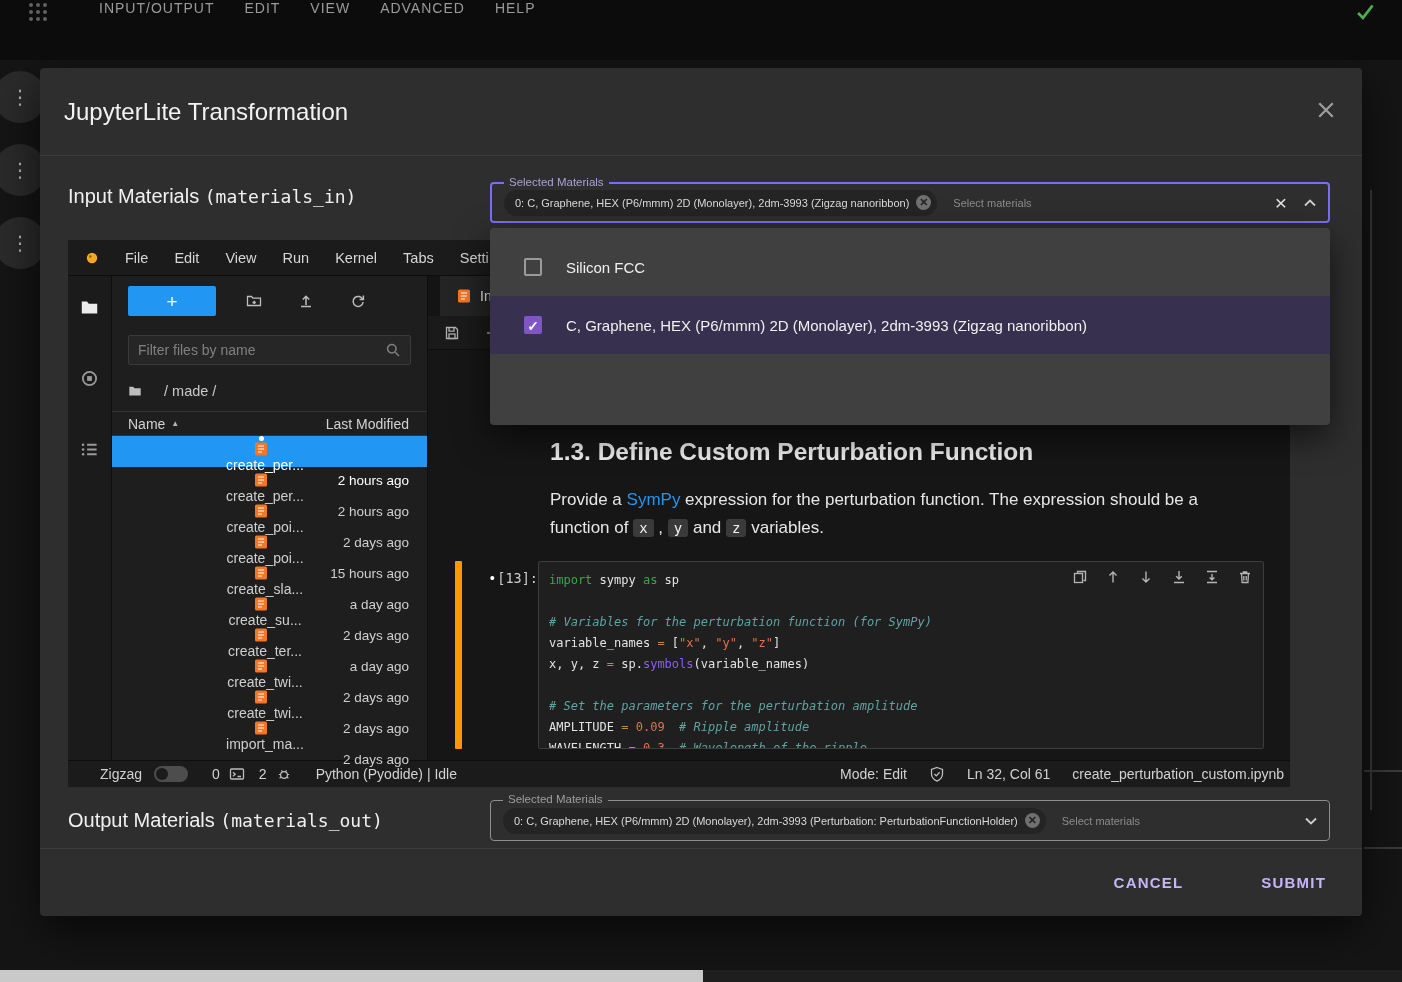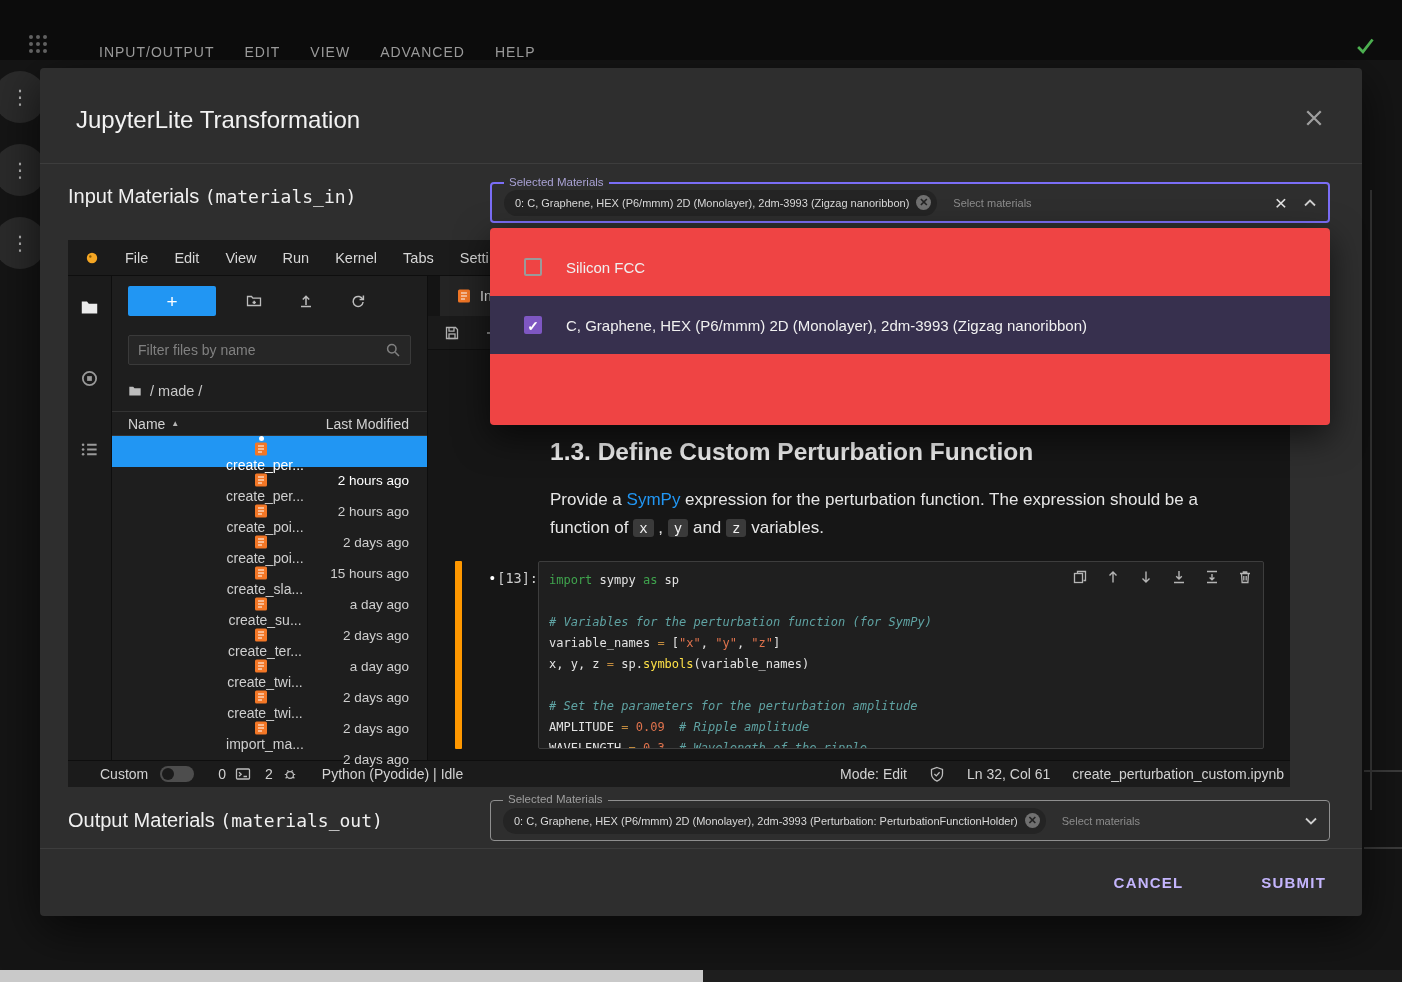--- a/index.html
+++ b/index.html
@@ -5,40 +5,40 @@
   html,body{margin:0;padding:0;background:#101010;}
   *{box-sizing:border-box;}
   .screen{position:relative;width:1402px;height:982px;overflow:hidden;background:#151515;
     font-family:"Liberation Sans",sans-serif;-webkit-font-smoothing:antialiased;}
   .grow{flex:1;}
   .i16{width:16px;height:16px;display:block;}
   .i14{width:14px;height:14px;display:block;}
 
   
   .topbar{position:absolute;top:0;left:0;width:1402px;height:60px;background:#0c0c0c;
-    display:flex;align-items:flex-end;padding:0 26px;z-index:7;}
+    display:flex;align-items:flex-start;padding:0 26px;z-index:7;}
   .tb-logo{margin-right:34px;opacity:.8;}
   .tb-menu{display:flex;}
   .tb-item{color:#9a9a9a;font-size:14px;letter-spacing:1px;padding:0 15px;cursor:default;}
   .tb-check{margin-left:auto;}
 
   
   .bg-btn{position:absolute;left:-6px;width:52px;height:52px;border-radius:50%;background:#2b2b2b;
     color:#b5b5b5;display:flex;align-items:center;justify-content:center;font-size:20px;z-index:1;}
   .bg-vline{position:absolute;left:1370px;top:190px;width:2px;height:620px;background:#3c3c3c;z-index:1;}
   .bg-hline1{position:absolute;left:1364px;top:770px;width:38px;height:2px;background:#3c3c3c;z-index:1;}
   .bg-hline2{position:absolute;left:1364px;top:847px;width:38px;height:2px;background:#3c3c3c;z-index:1;}
   .hscroll{position:absolute;left:0;top:970px;width:1402px;height:12px;background:#1e1e1e;z-index:8;}
   .hthumb{position:absolute;left:0;top:0;width:703px;height:12px;background:#c9c9c9;}
 
   
   .modal{position:absolute;left:40px;top:68px;width:1322px;height:848px;background:#2e2e2e;
     border-radius:4px;box-shadow:0 14px 48px rgba(0,0,0,.65);z-index:5;}
-  .modal-header{position:absolute;top:8px;left:0;right:0;height:88px;display:flex;align-items:center;
-    padding:0 36px;border-bottom:1px solid #3d3d3d;}
+  .modal-header{position:absolute;top:0;left:0;right:0;height:88px;display:flex;align-items:center;
+    padding:0 24px;border-bottom:1px solid #3d3d3d;}
   .modal-header h1{margin:0;font-size:24px;font-weight:500;color:#f2f2f2;}
   .mclose{margin-left:auto;color:#9e9e9e;cursor:pointer;}
   .sec-label{position:absolute;left:28px;font-size:20px;color:#f0f0f0;line-height:28px;}
   .sec-label code{font-family:"DejaVu Sans Mono",monospace;font-size:18px;}
   .modal-footer{position:absolute;left:0;right:0;top:780px;height:68px;border-top:1px solid #3d3d3d;
     display:flex;align-items:center;justify-content:flex-end;gap:56px;padding-right:30px;}
   .modal-footer button{background:none;border:none;color:#c4b5fd;font-size:15px;font-weight:600;
     letter-spacing:1.2px;font-family:"Liberation Sans",sans-serif;cursor:pointer;margin-left:10px;}
 
   
@@ -51,21 +51,21 @@
   .mselect.plain .mlegend{color:#9e9e9e;}
   .chip{display:inline-flex;align-items:center;height:26px;border-radius:13px;background:#242424;
     padding:0 6px 0 11px;flex:none;}
   .chip-t{font-size:11px;color:#d9d9d9;white-space:nowrap;}
   .chip-x{width:15px;height:15px;border-radius:50%;background:#707070;color:#242424;font-size:11px;
     line-height:15px;text-align:center;margin-left:7px;font-weight:700;cursor:pointer;}
   .mph{color:#8c8c8c;font-size:11px;margin-left:16px;white-space:nowrap;}
   .sel-clear{color:#e3e3e3;font-size:21px;line-height:21px;margin-right:15px;cursor:pointer;}
   .sel-caret{color:#cfcfcf;display:flex;cursor:pointer;}
 
-  .mmenu{position:absolute;left:450px;top:160px;width:840px;height:197px;background:#ef4444;
+  .mmenu{position:absolute;left:450px;top:160px;width:840px;height:197px;background:#404040;
     border-radius:4px;box-shadow:0 12px 34px rgba(0,0,0,.6);padding-top:10px;z-index:6;overflow:hidden;}
   .opt{display:flex;align-items:center;height:58px;padding:0 24px 0 34px;gap:24px;cursor:pointer;}
   .opt.sel{background:#37304e;}
   .cbx{width:18px;height:18px;border:2px solid #9a9a9a;border-radius:2px;flex:none;}
   .cbx.on{background:#7e57c2;border:2px solid #7e57c2;color:#fff;font-size:14px;line-height:16px;
     text-align:center;font-weight:700;}
   .opt-label{font-size:15px;color:#f0f0f0;}
 
   
   .jl-app{position:absolute;left:28px;top:172px;width:1222px;height:547px;background:#181818;z-index:2;}
@@ -79,21 +79,21 @@
     flex-direction:column;align-items:center;padding-top:22px;gap:48px;color:#9a9a9a;}
   .jl-strip .active{color:#ececec;}
 
   .jl-fb{width:316px;background:#1e1e1e;border-right:1px solid #0e0e0e;display:flex;flex-direction:column;}
   .fb-toolbar{display:flex;align-items:center;height:50px;padding:0 16px;color:#b9b9b9;}
   .fb-new{width:88px;height:30px;background:#2196f3;color:#fff;border:none;border-radius:2px;
     font-size:19px;line-height:19px;margin-right:30px;cursor:pointer;}
   .fb-ticon{margin-right:36px;cursor:pointer;color:#bdbdbd;}
   .fb-filter{margin:9px 16px 0;height:30px;background:#262626;border:1px solid #3a3a3a;border-radius:2px;
     display:flex;align-items:center;padding:0 9px;color:#808080;font-size:14px;cursor:text;}
-  .fb-crumb{display:flex;align-items:center;gap:8px;margin:14px 16px 0;height:24px;color:#c9c9c9;
+  .fb-crumb{display:flex;align-items:center;gap:22px;margin:14px 16px 0;height:24px;color:#c9c9c9;
     font-size:14.5px;}
   .fb-header{display:flex;align-items:center;height:25px;margin:8px 0 0;padding:0 18px 0 16px;
     border-bottom:1px solid #333;border-top:1px solid #333;color:#d2d2d2;font-size:14px;}
   .fb-caret{font-size:8px;color:#b5b5b5;margin-left:6px;}
   .frow{display:flex;align-items:center;height:31px;padding:0 18px 0 9px;color:#cfcfcf;font-size:14px;
     cursor:pointer;flex-direction:column;}
   .frow .fdot{width:5px;height:5px;border-radius:50%;background:#fff;margin-right:7px;flex:none;}
   .frow .ficon{margin-right:8px;display:flex;flex:none;}
   .frow .fdate{margin-left:auto;font-size:13.5px;}
   .frow.fsel{background:#2196f3;color:#fff;}
@@ -113,21 +113,21 @@
     padding:1px 6px;color:#f0f0f0;}
   .cell-row{display:flex;margin:19px 0 0 27px;}
   .cbar{width:7px;height:188px;background:#ff9800;border-radius:1px;margin-right:10px;cursor:pointer;}
   .prompt{width:66px;padding-top:9px;font-family:"DejaVu Sans Mono",monospace;font-size:13.5px;
     color:#cccccc;flex:none;text-align:right;}
   .pdot{color:#fff;margin-right:1px;}
   .cell{width:726px;height:188px;background:#1f1f1f;border:1px solid #3d3d3d;border-radius:2px;
     position:relative;overflow:hidden;padding:8px 10px;cursor:text;}
   .cline{font-family:"DejaVu Sans Mono",monospace;font-size:12px;line-height:21px;white-space:pre;}
   .tk-pl{color:#e3e3e3;} .tk-kw{color:#3fa34d;} .tk-cm{color:#5fa3a3;font-style:italic;}
-  .tk-st{color:#e0734d;} .tk-nu{color:#e0734d;} .tk-op{color:#c08a3e;} .tk-fn{color:#fde047;}
+  .tk-st{color:#e0734d;} .tk-nu{color:#e0734d;} .tk-op{color:#c08a3e;} .tk-fn{color:#8b5cf6;}
   .cell-toolbar{position:absolute;top:7px;right:10px;display:flex;gap:17px;color:#b5b5b5;
     background:#1f1f1f;padding-left:8px;}
   .cell-toolbar span{cursor:pointer;display:flex;}
 
   .jl-status{height:27px;background:#1b1b1b;border-top:1px solid #0e0e0e;display:flex;
     align-items:center;font-size:14px;color:#d2d2d2;padding:0 4px 0 32px;}
   .toggle{position:relative;width:34px;height:16px;border-radius:8px;background:#4d4d4d;
     margin-left:12px;cursor:pointer;flex:none;}
   .knob{position:absolute;left:2px;top:2px;width:12px;height:12px;border-radius:50%;background:#1b1b1b;}
   .sbg{margin-left:24px;} .sbs{margin-left:9px;display:flex;color:#bdbdbd;}
@@ -512,21 +512,21 @@
                       </svg>
                     </span>
                 </div>
               </div>
             </div>
           </div>
         </div>
       </div>
 
       <div class="jl-status">
-        <span>Custom</span>
+        <span>Zigzag</span>
         <span class="toggle">
             <span class="knob"></span>
           </span>
         <span class="sbg">0</span>
         <span class="sbs">
           <svg class="i16" viewBox="0 0 16 16" fill="none" stroke="currentColor" stroke-width="1.3">
             <rect x="1.5" y="3" width="13" height="10" rx="1"></rect>
               <path d="M4 6.3l2.2 2L4 10.3M8.5 10.5h3.5"></path>
             </svg>
         </span>

